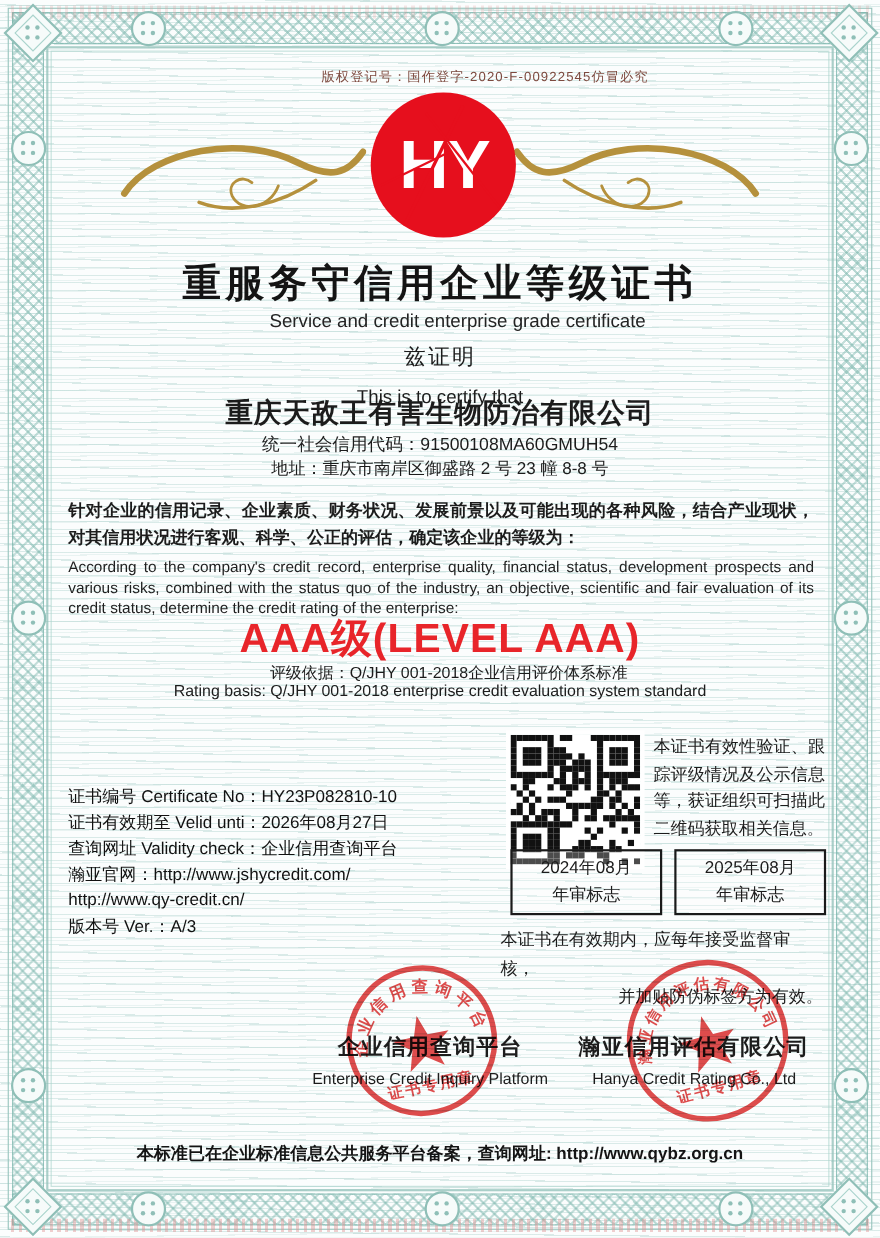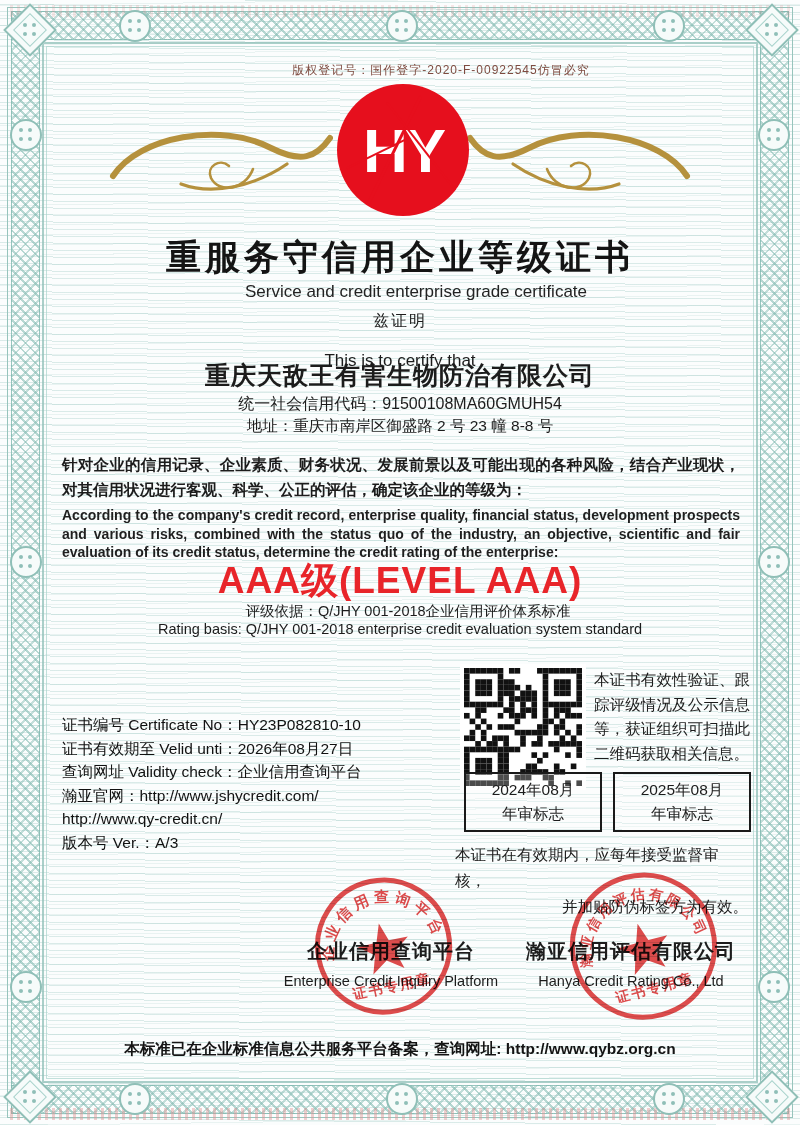--- a/index.html
+++ b/index.html
@@ -49,29 +49,29 @@
   .crack1{width:3px;height:120px;left:56px;top:6px;transform:rotate(26deg);}
   .crack2{width:2px;height:120px;left:86px;top:6px;transform:rotate(-38deg);}
   .crack3{width:2px;height:70px;left:40px;top:34px;transform:rotate(64deg);}
   .flourish{position:absolute;top:114px;width:230px;height:88px;z-index:1;}
   .flourish-left{left:103px;}
   .flourish-right{left:467px;transform:scaleX(-1);}
   
   .t-center{position:absolute;left:0;width:100%;text-align:center;}
   .title-cn{top:234px;font-size:35px;font-weight:bold;letter-spacing:4px;color:#141414;}
   .title-en{top:282px;font-size:17px;color:#232323;margin-left:16px;}
-  .certify-cn{top:311px;font-size:16px;letter-spacing:2px;}
+  .certify-cn{top:311px;font-size:20px;letter-spacing:2px;}
   .certify-en{top:351px;font-size:17px;}
   .company-name{top:359px;font-size:25px;font-weight:bold;letter-spacing:1px;}
   .credit-code{top:394px;font-size:16px;}
   .address{top:416px;font-size:15.5px;}
   
   .eval-cn{position:absolute;left:62px;top:452px;width:678px;font-size:15.5px;font-weight:600;
     line-height:25px;text-align:justify;}
-  .eval-en{position:absolute;left:62px;top:506px;width:678px;font-size:14px;font-weight:700;
+  .eval-en{position:absolute;left:62px;top:506px;width:678px;font-size:14px;font-weight:400;
     line-height:18.5px;text-align:justify;color:#1f1f1f;}
   .rating{top:556px;font-size:37px;font-weight:bold;color:#e8252a;letter-spacing:1px;}
   .basis-cn{top:602px;font-size:14.5px;margin-left:8px;}
   .basis-en{top:621px;font-size:14.5px;}
   
   .details{position:absolute;left:62px;top:672px;font-size:15.5px;line-height:23.5px;color:#111;margin-top:41px;}
   .qr-box{position:absolute;left:464px;top:668px;width:118px;height:118px;background:#ffffff;
     outline:4px solid #ffffff;}
   .qr-note{position:absolute;left:594px;top:668px;width:156px;font-size:15.5px;line-height:24.5px;
     text-align:justify;}

